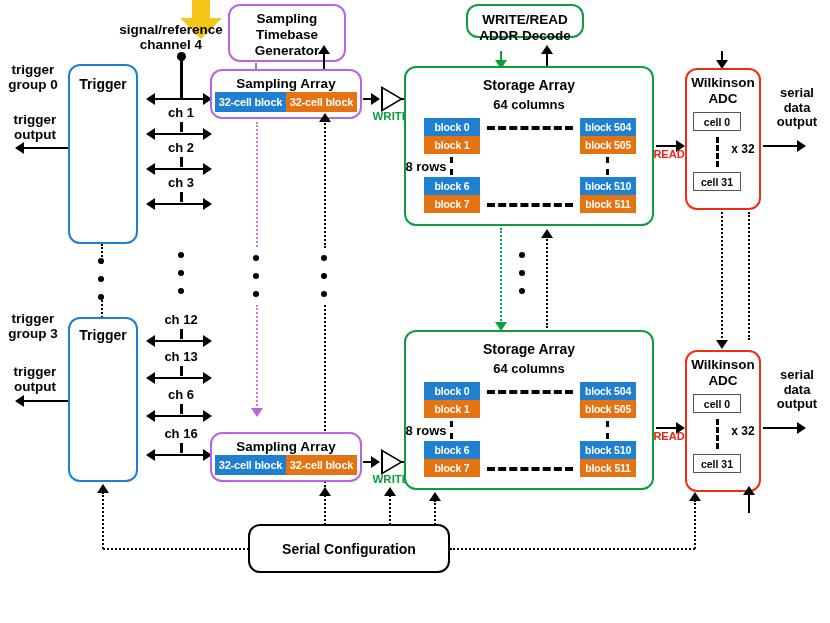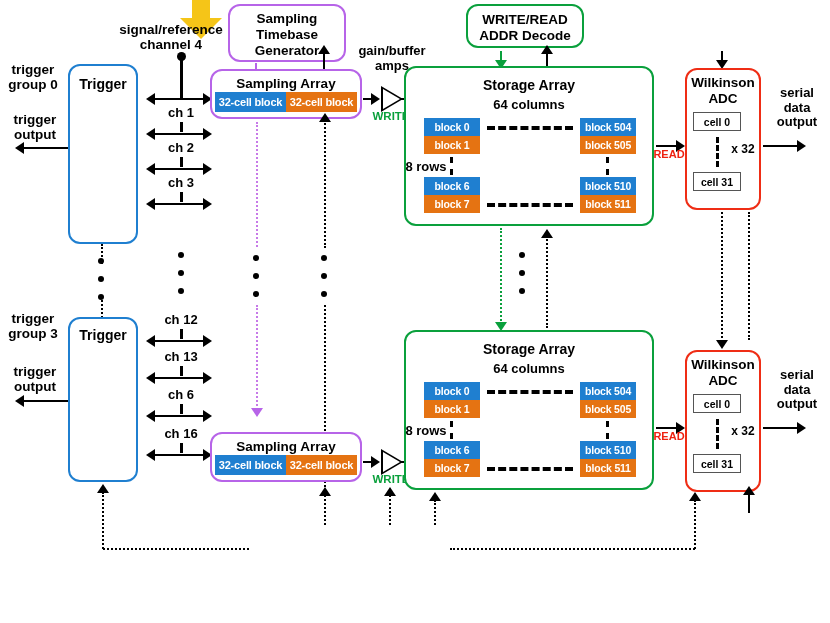--- a/index.html
+++ b/index.html
@@ -194,31 +194,29 @@
 
   <div class="ln ln-v" style="left:323px;top:52px;height:25px;"></div>
   <div class="ah ah-u" style="left:318px;top:45px;"></div>
 
   <div class="box b-purple" style="left:210px;top:69px;width:152px;height:50px;">
     <div class="title" style="top:5px;font-size:13.5px;">Sampling Array</div>
   </div>
   <div class="chip chip-blue" style="left:215px;top:92px;width:71px;height:20px;font-size:11px;">32-cell block</div>
   <div class="chip chip-orange" style="left:286px;top:92px;width:71px;height:20px;font-size:11px;">32-cell block</div>
 
-  <div class="lbl" style="left:352px;top:44px;width:80px;font-size:13px;">gain/buffer
-amps</div>
   <div class="ln ln-h" style="left:363px;top:98px;width:12px;"></div>
   <div class="ah ah-r" style="left:371px;top:93px;"></div>
   <div class="amp" style="left:381px;top:86px;"></div>
   <div class="amp-in" style="left:382.5px;top:89px;"></div>
   <div class="ln ln-h" style="left:401px;top:98px;width:12px;"></div>
   <div class="ah ah-r" style="left:406px;top:93px;"></div>
   <div class="t-write lbl" style="left:368px;top:110px;width:46px;font-size:11.5px;">WRITE</div>
 
-  <div class="box b-green" style="left:466px;top:4px;width:118px;height:44px;">
+  <div class="box b-green" style="left:466px;top:4px;width:118px;height:34px;">
     <div class="title" style="top:6px;font-size:13.5px;line-height:1.2;">WRITE/READ
 ADDR Decode</div>
   </div>
   <div class="ln ln-v" style="left:500px;top:51px;height:12px;background:#0aa03c;"></div>
   <div class="ah ah-d green" style="left:495px;top:60px;"></div>
   <div class="ln ln-v" style="left:546px;top:52px;height:14px;"></div>
   <div class="ah ah-u" style="left:541px;top:45px;"></div>
 
   <div class="box b-green" style="left:404px;top:66px;width:250px;height:160px;">
     <div class="title" style="top:9px;font-size:14px;">Storage Array</div>
@@ -342,20 +340,23 @@
   <div class="ln ln-h" style="left:656px;top:427px;width:24px;"></div>
   <div class="ah ah-r" style="left:676px;top:421.5px;"></div>
   <div class="t-read lbl" style="left:650px;top:430px;width:38px;font-size:11px;">READ</div>
 
   <div class="ln ln-h" style="left:763px;top:427px;width:38px;"></div>
   <div class="ah ah-r" style="left:797px;top:421.5px;"></div>
   <div class="lbl" style="left:766px;top:368px;width:62px;font-size:13px;">serial
 data
 output</div>
 
+  <div class="box b-black" style="left:248px;top:524px;width:202px;height:49px;">
+    <div class="title" style="top:15px;font-size:14px;">Serial Configuration</div>
+  </div>
 
   <div class="dot-v" style="left:324px;top:495px;height:30px;"></div>
   <div class="ah ah-u" style="left:319px;top:487px;"></div>
   <div class="dot-v" style="left:389px;top:495px;height:30px;"></div>
   <div class="ah ah-u" style="left:384px;top:487px;"></div>
   <div class="dot-v" style="left:434px;top:500px;height:25px;"></div>
   <div class="ah ah-u" style="left:429px;top:492px;"></div>
 
   <div class="dot-h" style="left:103px;top:548px;width:146px;"></div>
   <div class="dot-v" style="left:102px;top:492px;height:57px;"></div>

